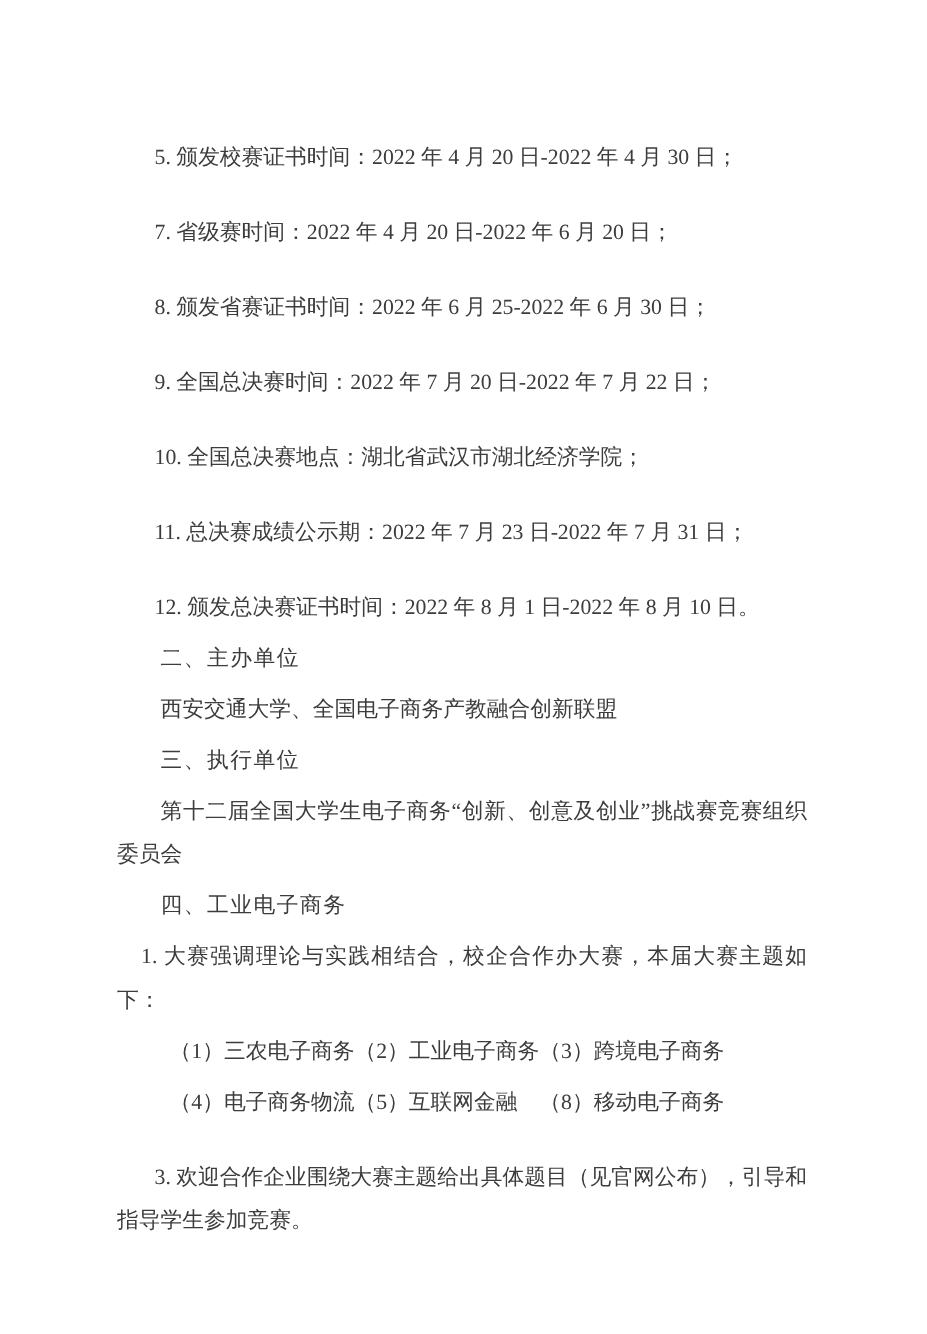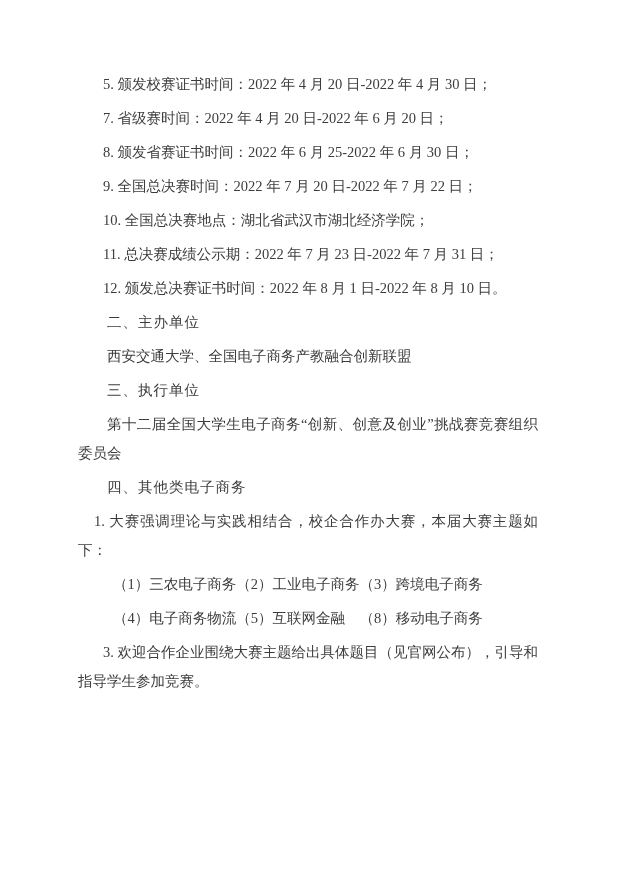--- a/index.html
+++ b/index.html
@@ -29,21 +29,21 @@
     font-family: "Liberation Serif", "DejaVu Serif", serif;
     font-size: 14.5px;
     line-height: 29px;
     text-align: justify;
   }
   .para {
     margin: 0 0 5px 0;
     padding: 0;
   }
   
-  .para.item    { text-indent: 25px; }
+  .para.item    { text-indent: 25px; margin-top: 21px; }
   
   .para.item-sm { text-indent: 16px; font-family: Liberation Serif, serif; }
   
   .para.sub     { text-indent: 35px; }
   
   .para.heading {
     text-indent: 29px;
     font-weight: normal;
     font-family: "Liberation Sans", "DejaVu Sans", sans-serif;
     letter-spacing: 1px;
@@ -60,19 +60,19 @@
       <p class="para item">7. 省级赛时间：2022 年 4 月 20 日-2022 年 6 月 20 日；</p>
       <p class="para item">8. 颁发省赛证书时间：2022 年 6 月 25-2022 年 6 月 30 日；</p>
       <p class="para item">9. 全国总决赛时间：2022 年 7 月 20 日-2022 年 7 月 22 日；</p>
       <p class="para item">10. 全国总决赛地点：湖北省武汉市湖北经济学院；</p>
       <p class="para item">11. 总决赛成绩公示期：2022 年 7 月 23 日-2022 年 7 月 31 日；</p>
       <p class="para item">12. 颁发总决赛证书时间：2022 年 8 月 1 日-2022 年 8 月 10 日。</p>
       <p class="para heading">二、主办单位</p>
       <p class="para body">西安交通大学、全国电子商务产教融合创新联盟</p>
       <p class="para heading">三、执行单位</p>
       <p class="para body">第十二届全国大学生电子商务“创新、创意及创业”挑战赛竞赛组织委员会</p>
-      <p class="para heading">四、其他类电子商务</p>
+      <p class="para heading">四、工业电子商务</p>
       <p class="para item-sm">1. 大赛强调理论与实践相结合，校企合作办大赛，本届大赛主题如下：</p>
       <p class="para sub">（1）三农电子商务（2）工业电子商务（3）跨境电子商务</p>
       <p class="para sub">（4）电子商务物流（5）互联网金融　（8）移动电子商务</p>
       <p class="para item">3. 欢迎合作企业围绕大赛主题给出具体题目（见官网公布），引导和指导学生参加竞赛。</p>
     </div>
 </div>
 
 </body></html>

